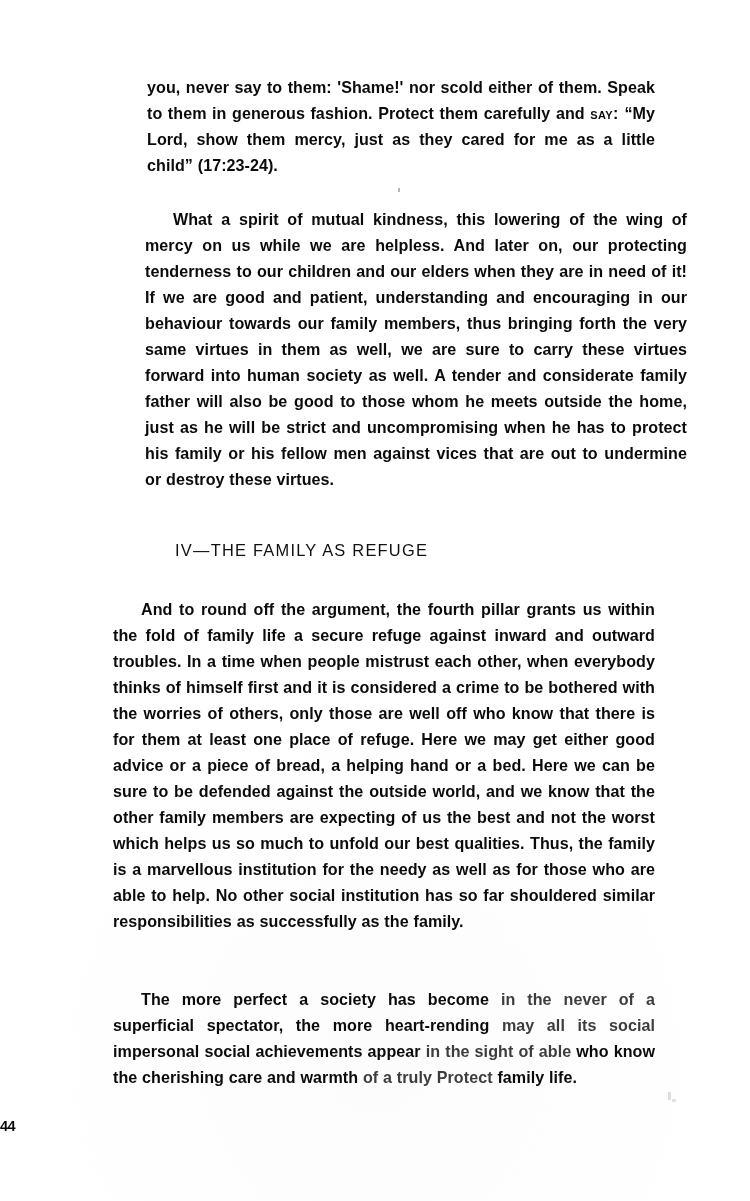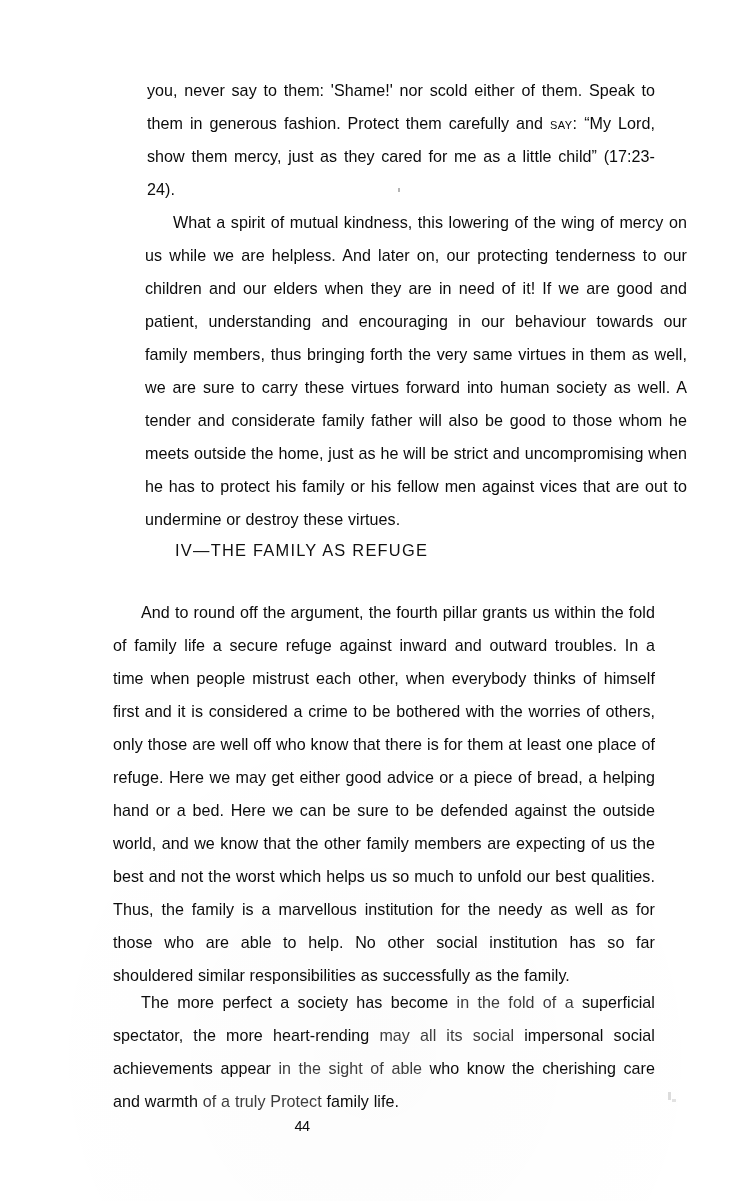--- a/index.html
+++ b/index.html
@@ -28,22 +28,22 @@
     left: 113px;
     top: 0;
     width: 542px;   
     height: 1201px;
   }
 
   
   .para {
     font-family: "Liberation Sans", sans-serif;
     font-size: 16.1px;
-    line-height: 33px;
-    font-weight: 400;
+    line-height: 26px;
+    font-weight: 700;
     color: #0b0b0b;
     text-align: justify;
     text-justify: inter-word;
     letter-spacing: 0.05px;
     word-spacing: 0.3px;
     margin: 0;
     -webkit-font-smoothing: none;
   }
 
   
@@ -100,24 +100,24 @@
     color: #0b0b0b;
   }
   .faded  { color: #3d3d3d; }
 
   
   .folio {
     position: absolute;
     left: 0;
     top: 1118px;
     width: 604px;
-    text-align: center;
+    text-align: left;
     font-family: "Liberation Sans", sans-serif;
     font-size: 14.5px;
-    font-weight: 400;
+    font-weight: 700;
     letter-spacing: -0.5px;
     color: #0a0a0a;
   }
 
   
   .speck {
     position: absolute;
     background: #cfcfcf;
     border-radius: 50%;
     pointer-events: none;
@@ -162,21 +162,21 @@
     </div>
 
     <div class="section-heading">IV—THE FAMILY AS REFUGE</div>
 
     <div class="body-para" id="para-3">
       <p class="para"><span>And to round off the argument, the fourth pillar grants us within the fold of family life a secure refuge against inward and outward troubles. In a time when people mistrust each other, when everybody thinks of himself first and it is considered a crime to be bothered with the worries of others, only those are well off who know that there is for them at least one place of refuge. Here we may get either good advice or a piece of bread, a helping hand or a bed. Here we can be sure to be defended against the outside world, and we know that the other family members are expecting of us the best and not the worst which helps us so much to unfold our best qualities. Thus, the family is a marvellous institution for the needy as well as for those who are able to help. No other social institution has so far shouldered similar responsibilities as successfully as the</span>
         <span class="lastline">family.</span></p>
     </div>
 
     <div class="body-para" id="para-4">
-      <p class="para"><span>The more perfect a society has become <span class="faded">in the fold of a</span> superficial spectator, the more heart-rending <span class="faded">may all its social</span> impersonal social achievements appear <span class="faded">in the sight of able</span> who know the cherishing care and warmth <span class="faded">of a truly Protect</span></span>
+      <p class="para"><span>The more perfect a society has become <span class="faded">in the never of a</span> superficial spectator, the more heart-rending <span class="faded">may all its social</span> impersonal social achievements appear <span class="faded">in the sight of able</span> who know the cherishing care and warmth <span class="faded">of a truly Protect</span></span>
         <span class="lastline">family life.</span></p>
     </div>
 
   </div>
 
   <div class="folio">44</div>
 
 </div>
 
 </body></html>

